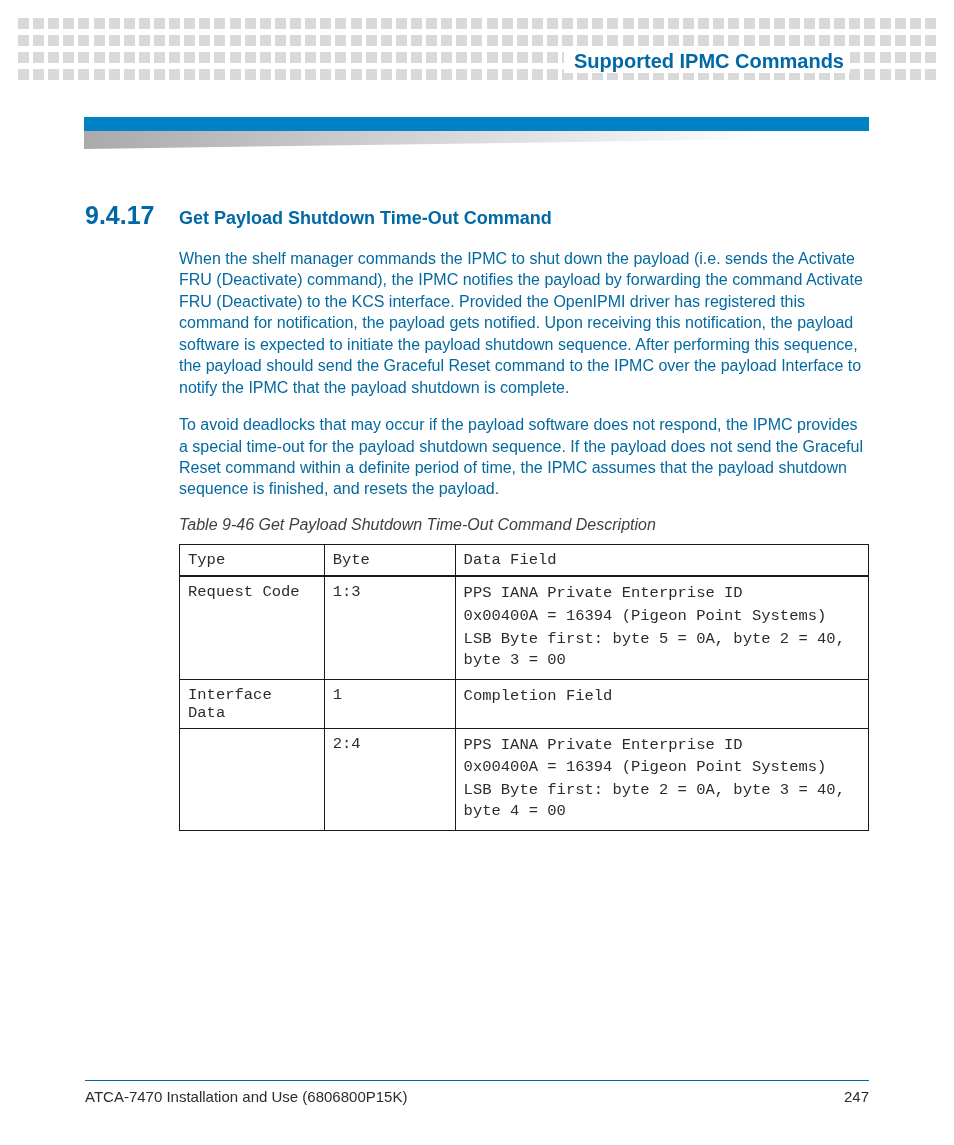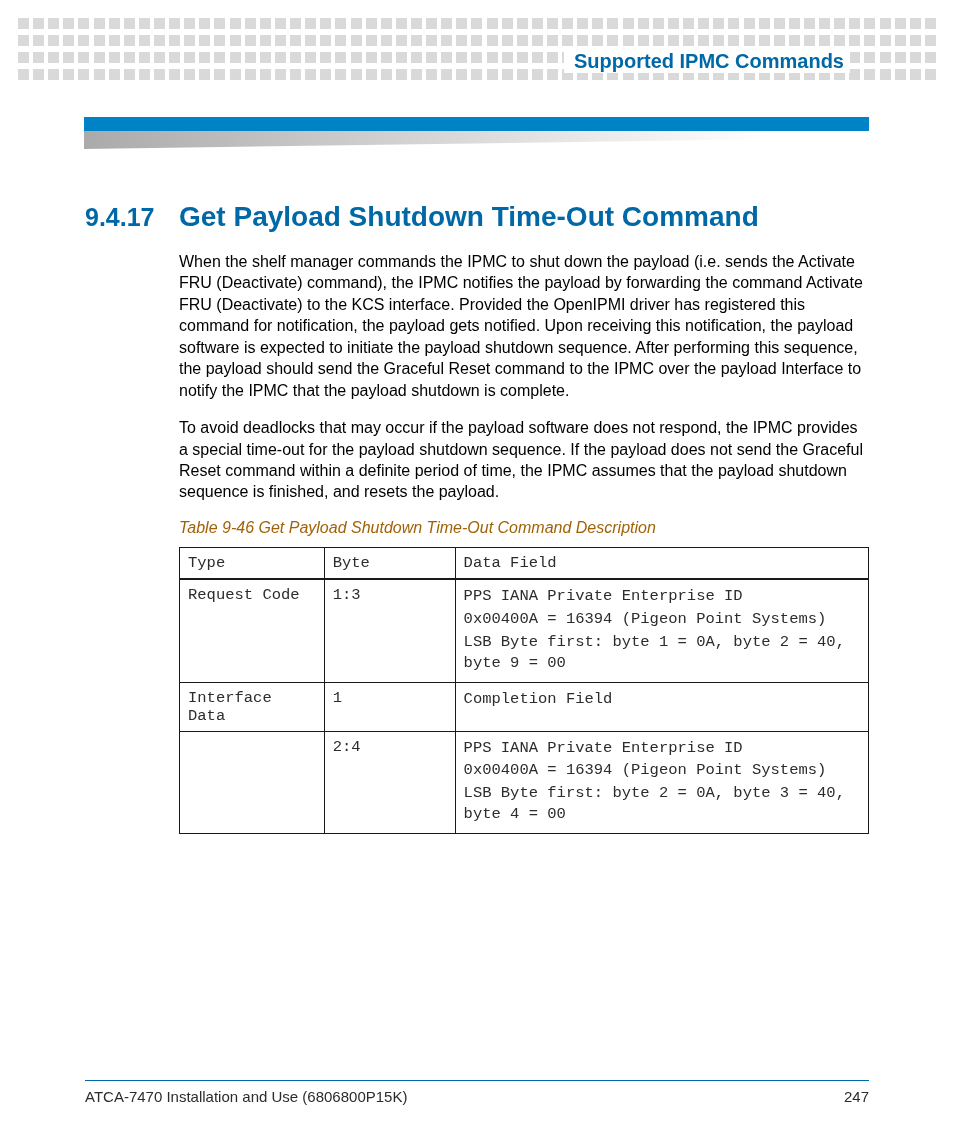--- a/index.html
+++ b/index.html
@@ -48,24 +48,24 @@
   }
   .content {
     position: absolute;
     top: 190px;
     left: 85px;
     right: 85px;
     margin-top: 11px;
   }
   .heading-row { display: flex; align-items: baseline; margin-bottom: 18px; }
   .sec-num { color: #0068a6; font-size: 25px; font-weight: 700; width: 94px; flex-shrink: 0; }
-  .sec-title { color: #0068a6; font-size: 28px; font-weight: 700; }
+  .sec-title { color: #0068a6; font-size: 18px; font-weight: 700; }
   .body-col { margin-left: 94px; }
-  .para { font-size: 16px; line-height: 1.34; color: #000000; margin-bottom: 16px; }
-  .table-caption { color: #a16207; font-style: italic; font-size: 16px; margin-bottom: 10px; margin-top: 2px; }
+  .para { font-size: 16px; line-height: 1.34; color: #0369a1; margin-bottom: 16px; }
+  .table-caption { color: #404040; font-style: italic; font-size: 16px; margin-bottom: 10px; margin-top: 2px; }
   table { width: 100%; border-collapse: collapse; font-size: 15.5px; color: #2c2c2c; font-family: Liberation Mono, monospace; }
   table th, table td {
     border: 1px solid #1a1a1a;
     padding: 6px 8px 6px 8px;
     text-align: left;
     font-weight: 400;
     vertical-align: top;
   }
   table thead th { font-weight: 400; }
   table thead tr { border-bottom: 2px solid #000; }
@@ -364,21 +364,21 @@
           <th>Data Field</th>
         </tr>
       </thead>
       <tbody>
         <tr>
           <td>Request Code</td>
           <td>1:3</td>
           <td class="multiline-cell">
             <div>PPS IANA Private Enterprise ID</div>
             <div>0x00400A = 16394 (Pigeon Point Systems)</div>
-            <div> LSB Byte first: byte 1 = 0A, byte 2 = 40, byte 9 = 00</div>
+            <div> LSB Byte first: byte 5 = 0A, byte 2 = 40, byte 3 = 00</div>
           </td>
         </tr>
         <tr>
           <td>Interface Data</td>
           <td>1</td>
           <td class="multiline-cell">
             <div>Completion Field</div>
           </td>
         </tr>
         <tr>

